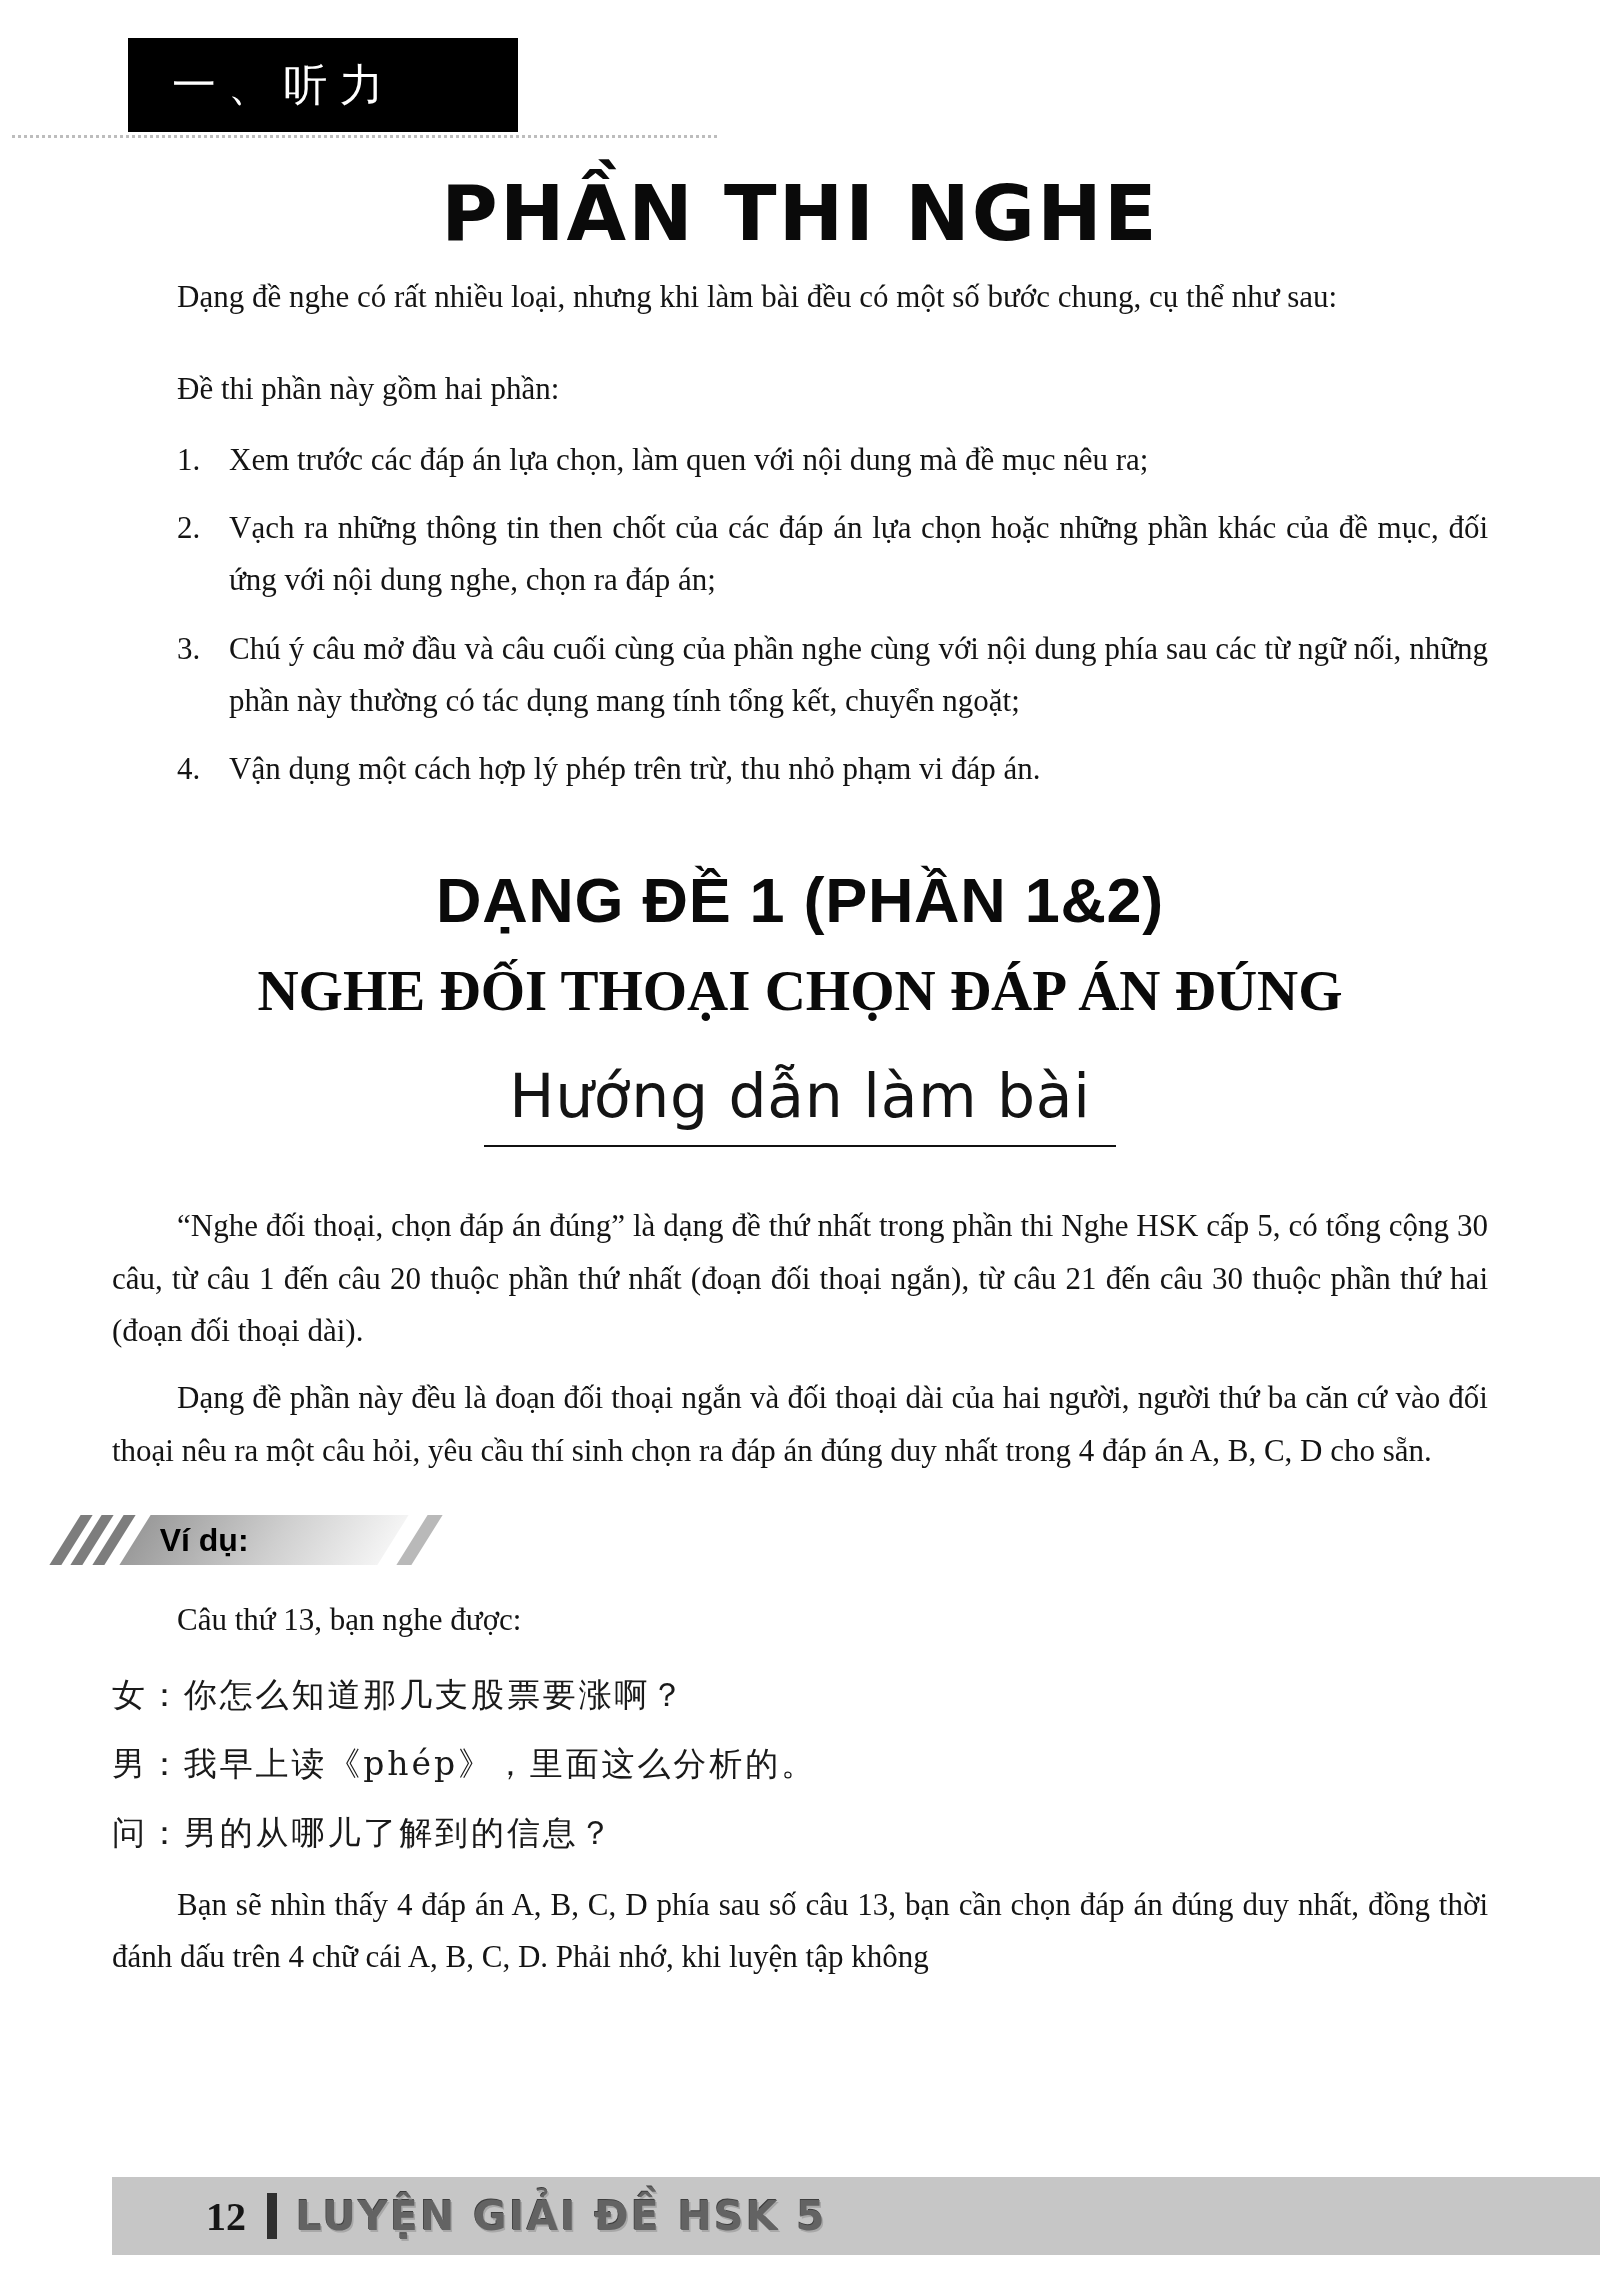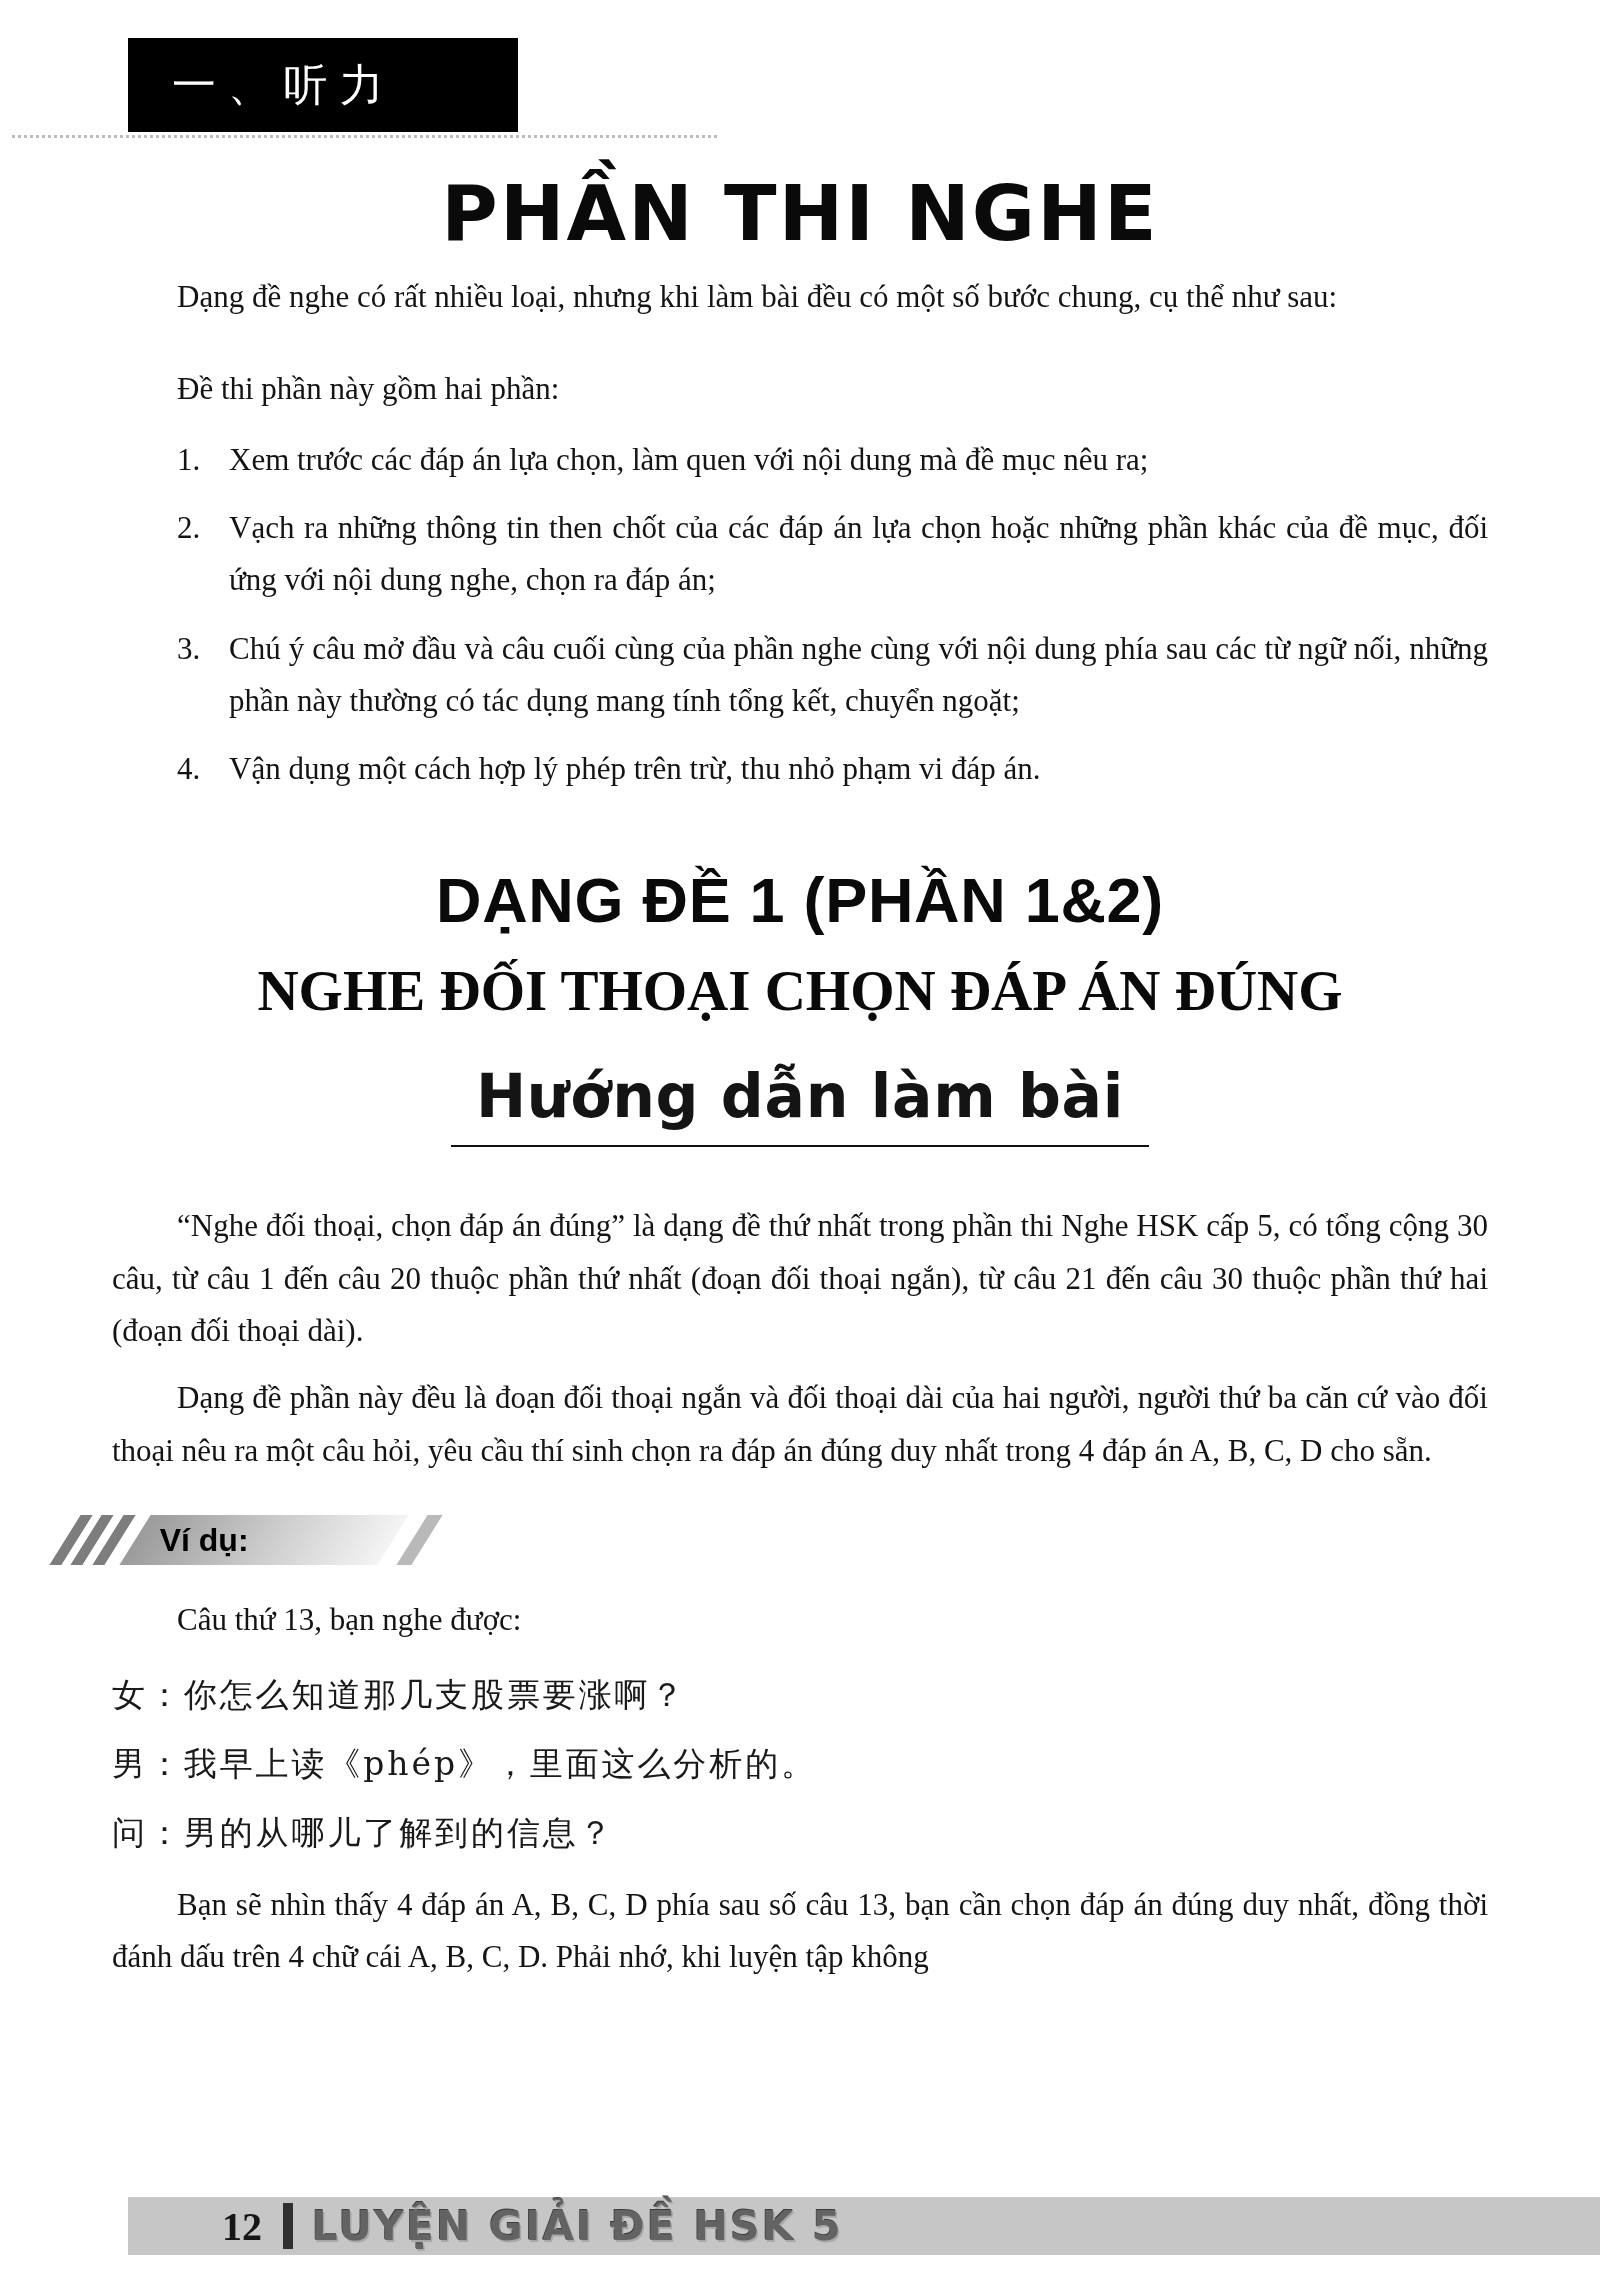--- a/index.html
+++ b/index.html
@@ -87,21 +87,21 @@
     text-align: center;
     font-family: "Liberation Serif", serif;
     font-weight: bold;
     font-size: 57px;
     color: #0a0a0a;
   }
   .subheading-wrap { margin-top: 38px; text-align: center; }
   .subheading {
     display: inline-block;
     font-family: "DejaVu Sans", sans-serif;
-    font-weight: bold;
+    font-weight: normal;
     font-size: 60px;
     padding: 0 25px 14.7px 25px;
     border-bottom: 2.9px solid #111111;
     letter-spacing: 0.7px;
   }
 
   .guide-p1 { margin-top: 53px; }
   .guide-p2 { margin-top: 14.7px; }
 
   
@@ -159,24 +159,24 @@
     letter-spacing: 2.9px;
     margin-top: 29px;
     color: #1a1a1a;
   }
 
   .example-outro { margin-top: 26.5px; }
 
   
   .footer-bar {
     position: absolute;
-    left: 128px;
+    left: 112px;
     right: 0;
     bottom: 40px;
-    height: 58px;
+    height: 78px;
     background: #c6c6c6;
     display: flex;
     align-items: center;
   }
   .footer-page-num {
     margin-left: 94px;
     font-family: "Liberation Serif", serif;
     font-weight: bold;
     font-size: 40px;
     color: #161616;

